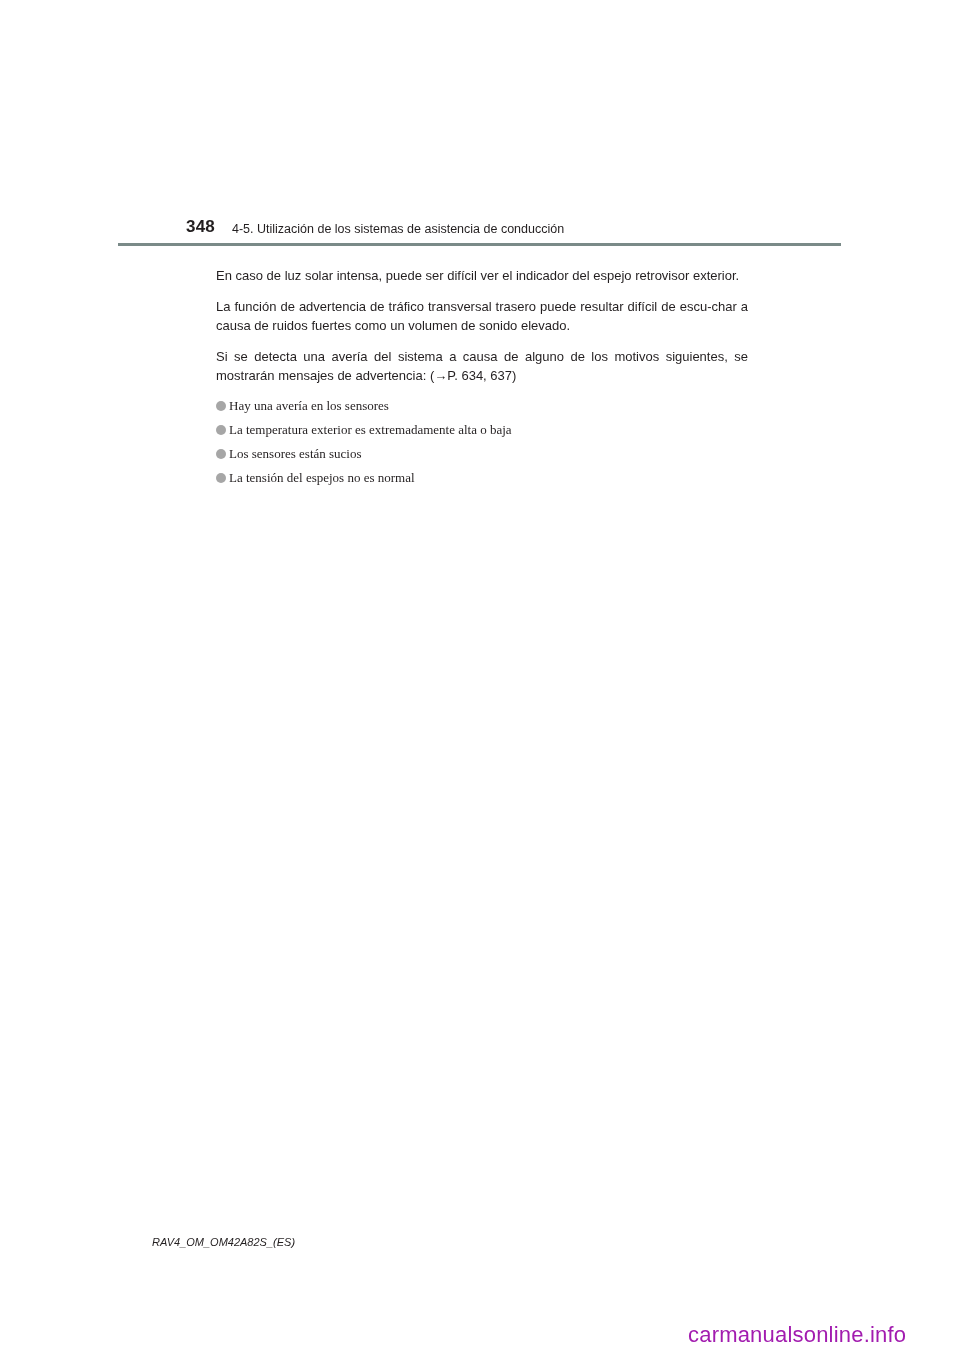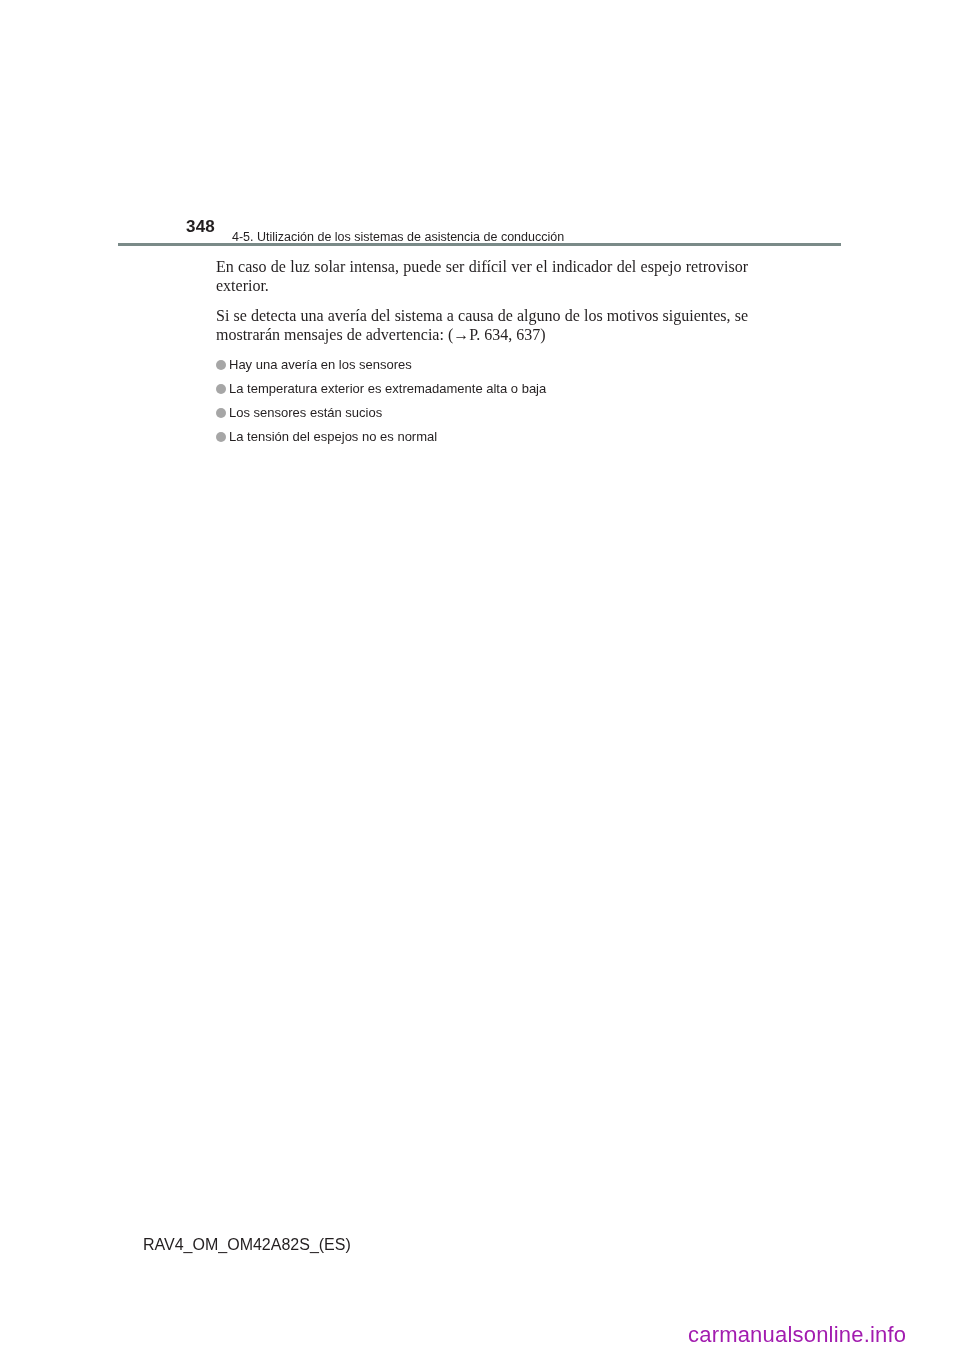--- a/index.html
+++ b/index.html
@@ -19,21 +19,21 @@
     position: absolute;
     left: 186px;
     top: 217px;
     font-size: 17px;
     font-weight: bold;
     letter-spacing: 0.2px;
   }
   .section-title {
     position: absolute;
     left: 232px;
-    top: 230px;
+    top: 222px;
     font-size: 12.5px;
   }
   .header-rule {
     position: absolute;
     left: 118px;
     top: 243px;
     width: 723px;
     height: 3px;
     background: #7a8a88;
   }
@@ -57,53 +57,54 @@
   }
   .heading .sq {
     position: absolute;
     left: 0;
     top: 5px;
     width: 9px;
     height: 9px;
     background: #a6a6a6;
   }
   .para {
-    font-size: 16px;
+    font-size: 13px;
     line-height: 19px;
-    margin-top: 3px;
+    margin-top: 12px;
     text-align: justify;
     padding-left: 4px;
-    font-family: Liberation Serif, serif;
   }
   .bullets {
     list-style: none;
     margin: 11px 0 0 0;
     padding: 0 0 0 4px;
+    font-family: Liberation Serif, serif;
   }
   .bullets li {
     font-size: 13px;
     line-height: 19px;
     margin-bottom: 5px;
     position: relative;
     padding-left: 13px;
   }
   .bullets li .dot {
     position: absolute;
     left: 0;
     top: 5px;
     width: 10px;
     height: 10px;
     border-radius: 50%;
     background: #a6a6a6;
   }
   .footer-code {
     position: absolute;
-    left: 143px;
+    left: 152px;
     top: 1236px;
-    font-size: 16px;
+    font-size: 11px;
+    font-style: italic;
   }
   .watermark {
     position: absolute;
     left: 688px;
     top: 1322px;
     font-size: 22px;
     color: #a21caf;
     letter-spacing: 0.2px;
   }
 </style>
@@ -114,20 +115,21 @@
 <div class="section-title">4-5. Utilización de los sistemas de asistencia de conducción</div>
 <div class="header-rule"></div>
 
 <div class="content">
 
   <div class="block">
     <div class="para">En caso de luz solar intensa, puede ser difícil ver el indicador del espejo retrovisor exterior.</div>
   </div>
 
   <div class="block">
+    <div class="para">La función de advertencia de tráfico transversal trasero puede resultar difícil de escu-char a causa de ruidos fuertes como un volumen de sonido elevado.</div>
   </div>
 
   <div class="block">
     <div class="para">Si se detecta una avería del sistema a causa de alguno de los motivos siguientes, se mostrarán mensajes de advertencia: (→P. 634, 637)</div>
     <ul class="bullets">
       <li>
         <span class="dot"></span>
         <span>Hay una avería en los sensores</span>
       </li>
       <li>

